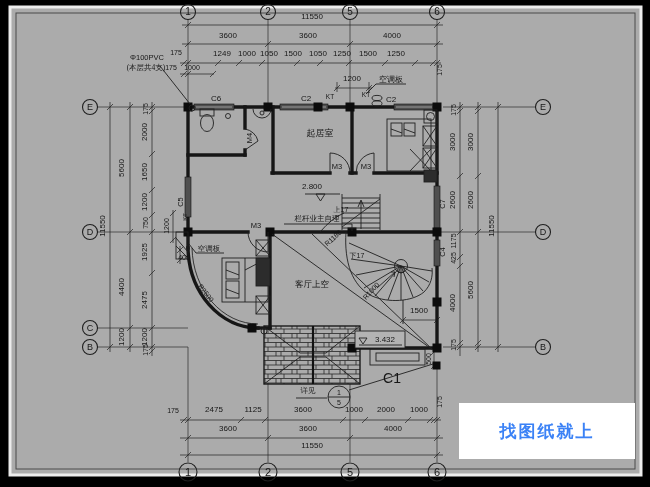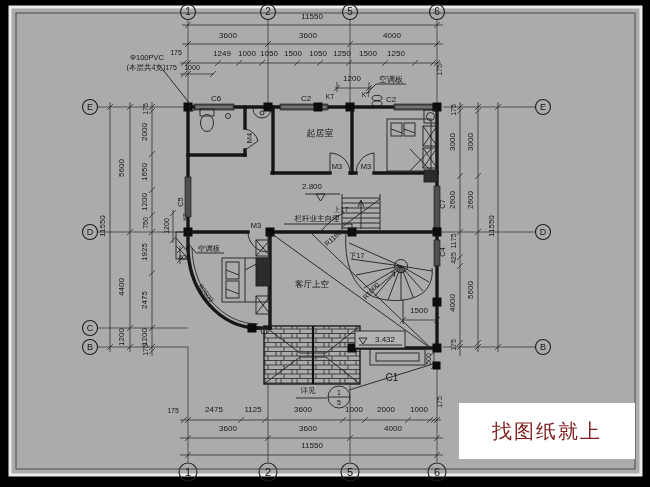--- a/index.html
+++ b/index.html
@@ -4,21 +4,21 @@
 <style>
   html,body{margin:0;padding:0;background:#000;}
   #stage{position:relative;width:650px;height:487px;background:#000;overflow:hidden;
          font-family:"Liberation Sans","DejaVu Sans",sans-serif;}
   #planSvg{position:absolute;left:0;top:0;}
   #labels{position:absolute;left:0;top:0;width:650px;height:487px;pointer-events:none;}
   .lbl{position:absolute;transform:translate(-50%,-50%);white-space:nowrap;color:#161616;
        font-size:8px;line-height:1;letter-spacing:0;}
   #watermark{position:absolute;left:459px;top:403px;width:176px;height:56px;background:#ffffff;
        display:flex;flex-direction:column;align-items:center;justify-content:center;gap:1px;}
-  #watermark .wm1{color:#7f1d1d;font-size:20px;font-weight:normal;letter-spacing:2px;line-height:1;}
+  #watermark .wm1{color:#3b82f6;font-size:17px;font-weight:bold;letter-spacing:2px;line-height:1;}
   #watermark .wm2{color:#1733cc;font-size:18px;font-weight:bold;line-height:1;letter-spacing:0.5px;}
   .wm-arrows{position:absolute;left:461px;top:420px;width:14px;height:34px;}
 </style>
 </head>
 <body>
 
 <div id="stage">
 
 <svg id="planSvg" width="650" height="487" viewBox="0 0 650 487">
   <defs>
@@ -419,21 +419,21 @@
       <div class="lbl" style="left: 341px; top: 209px; font-size: 7px; transform: translate(-50%, -50%);">上17</div>
       <div class="lbl" style="left: 333px; top: 238px; font-size: 7px; transform: translate(-50%, -50%) rotate(-42deg);">R1180</div>
       <div class="lbl" style="left: 357px; top: 255px; font-size: 7px; transform: translate(-50%, -50%);">下17</div>
       <div class="lbl" style="left: 371px; top: 291px; font-size: 7px; transform: translate(-50%, -50%) rotate(-48deg);">R1000</div>
       <div class="lbl" style="left: 419px; top: 311px; font-size: 8px; transform: translate(-50%, -50%);">1500</div>
       <div class="lbl" style="left: 312px; top: 284px; font-size: 8.5px; transform: translate(-50%, -50%);">客厅上空</div>
       <div class="lbl" style="left: 385px; top: 340px; font-size: 8px; transform: translate(-50%, -50%);">3.432</div>
       <div class="lbl" style="left: 308px; top: 391px; font-size: 7.5px; transform: translate(-50%, -50%);">详见</div>
       <div class="lbl" style="left: 339px; top: 392px; font-size: 7px; transform: translate(-50%, -50%);">1</div>
       <div class="lbl" style="left: 339px; top: 402px; font-size: 7px; transform: translate(-50%, -50%);">5</div>
-      <div class="lbl" style="left: 392px; top: 378px; font-size: 10px; transform: translate(-50%, -50%);">C1</div>
+      <div class="lbl" style="left: 392px; top: 378px; font-size: 14px; transform: translate(-50%, -50%);">C1</div>
       <div class="lbl" style="left: 428px; top: 359px; font-size: 7px; transform: translate(-50%, -50%) rotate(-90deg);">500</div>
       <div class="lbl" style="left: 206px; top: 293px; font-size: 7px; transform: translate(-50%, -50%) rotate(52deg);">R2500</div>
     </div>
 
 <svg class="wm-arrows" width="14" height="34" viewBox="0 0 14 34">
   <path d="M1,6L13,2L9,10Z" fill="#c63321"></path>
   <path d="M1,26L13,30L10,20Z" fill="#2e9e44"></path>
 </svg>
 
 <div id="watermark">

